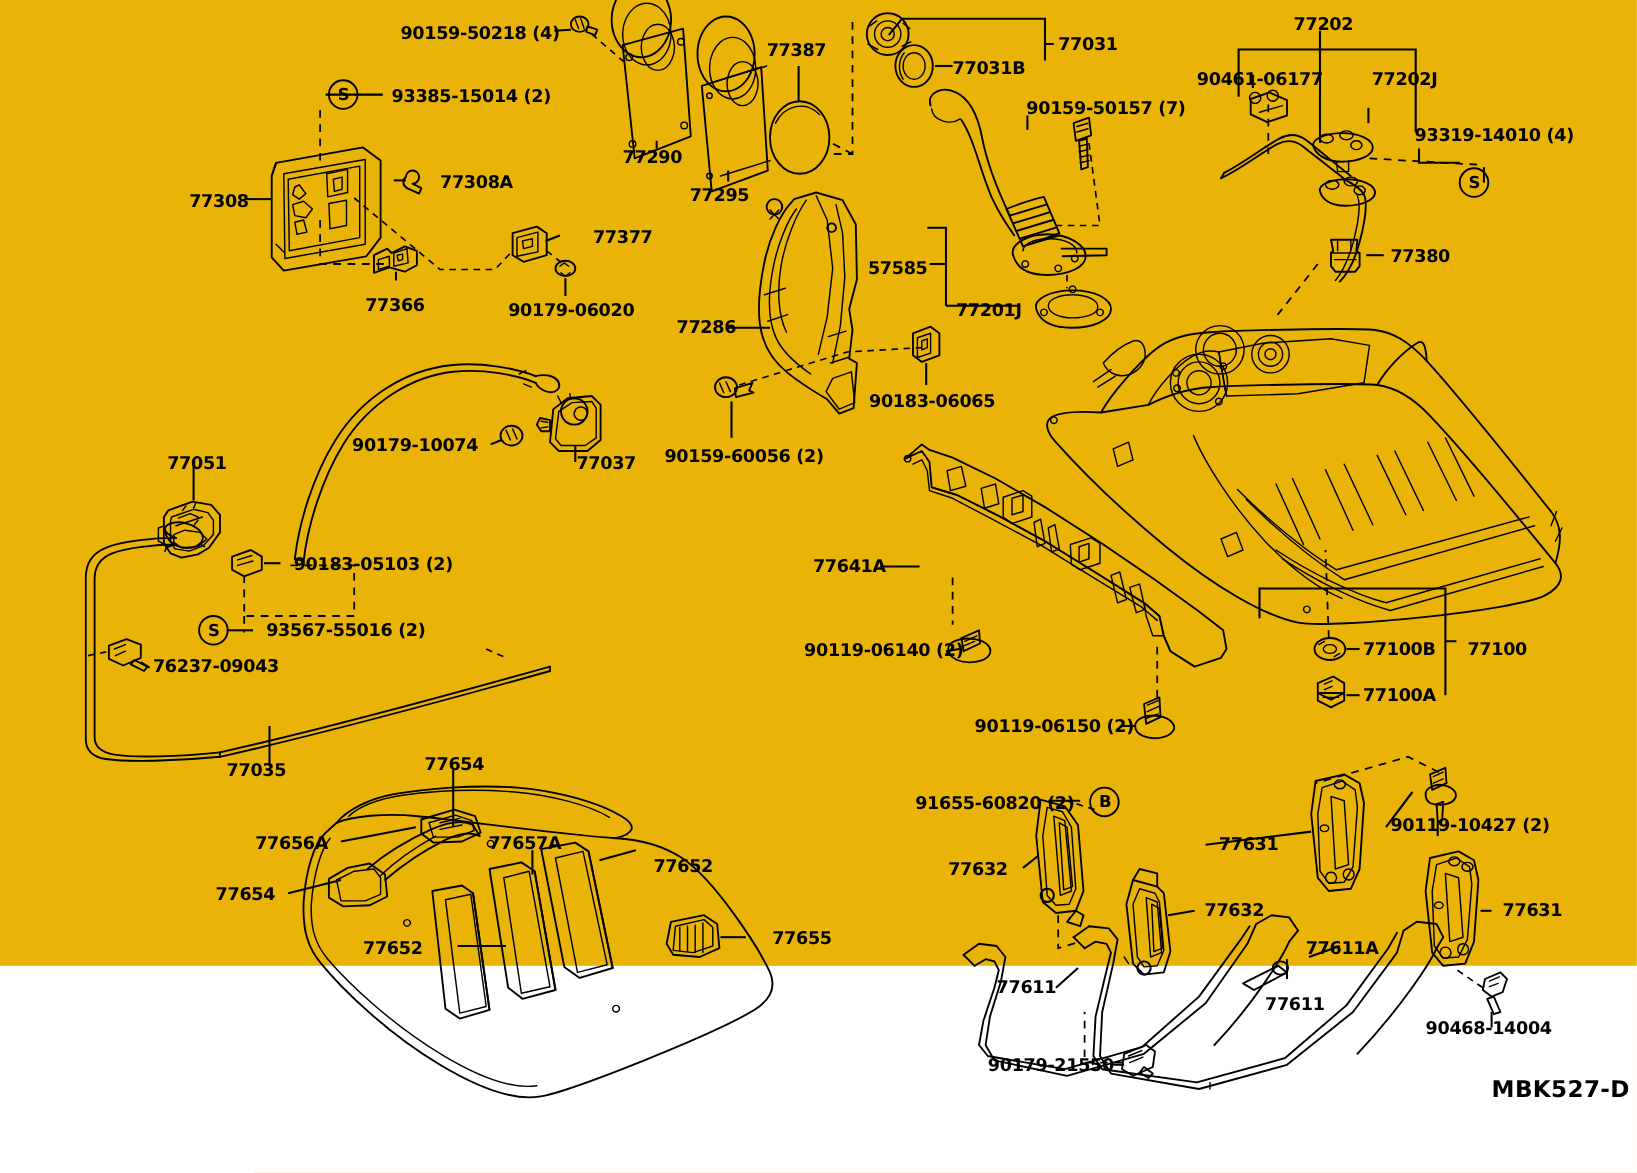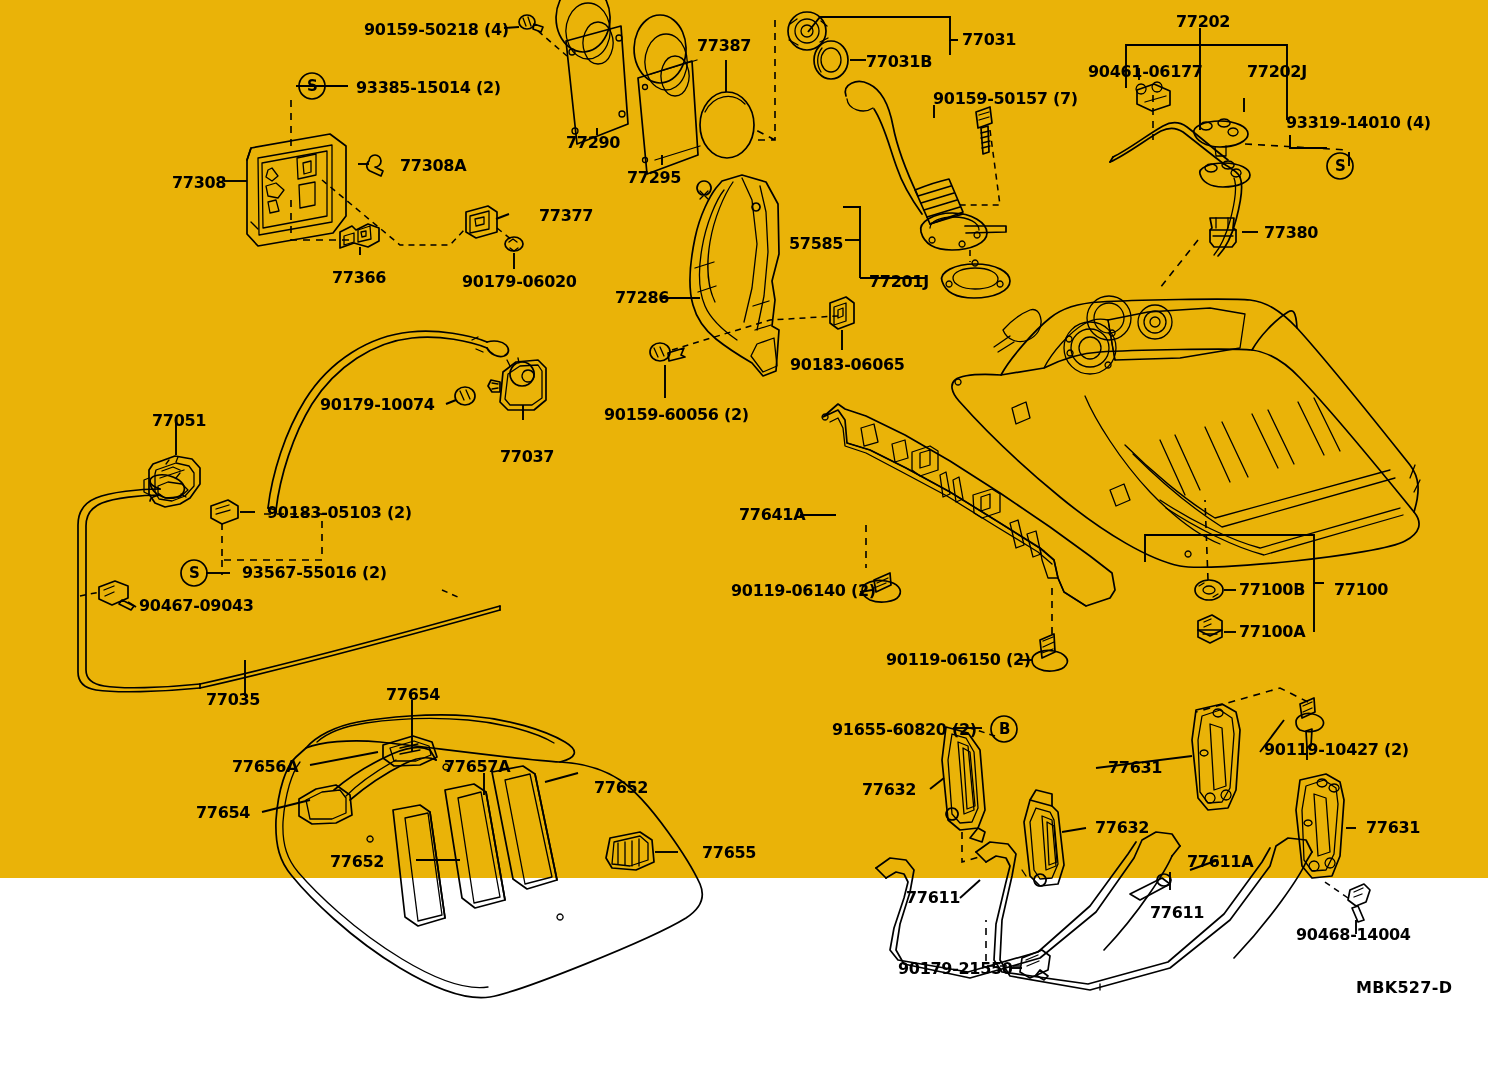--- a/index.html
+++ b/index.html
@@ -3,21 +3,21 @@
 <meta charset="utf-8">
 <style>
   html,body{margin:0;padding:0;background:#fff;}
   body{width:1488px;height:1066px;overflow:hidden;
        font-family:"DejaVu Sans","Liberation Sans",sans-serif;}
   #stage{position:relative;width:1488px;height:878px;background:#eab308;text-decoration:underline;}
   svg#art{position:absolute;inset:0;width:1488px;height:1066px;}
   .lbl{position:absolute;font-weight:bold;color:#000;white-space:nowrap;
        font-size:16.5px;letter-spacing:-0.3px;font-family:"DejaVu Sans","Liberation Sans",sans-serif;}
   .lbl.code{font-size:16px;}
-  .dcode{position:absolute;font-weight:bold;font-size:16px;letter-spacing:0.3px;}
+  .dcode{position:absolute;font-weight:bold;font-size:21px;letter-spacing:0.3px;}
   .cs{stroke:#000;fill:none;stroke-width:1.7;stroke-linecap:round;stroke-linejoin:round;}
   .cs2{stroke:#000;fill:none;stroke-width:1.3;stroke-linecap:round;stroke-linejoin:round;}
   .lead{stroke:#000;fill:none;stroke-width:1.9;}
   .dash{stroke:#000;fill:none;stroke-width:1.6;stroke-dasharray:7 6;}
   .dash2{stroke:#000;fill:none;stroke-width:1.5;stroke-dasharray:6 5;}
   .scircle{font-weight:bold;font-size:15px;}
 </style>
 </head>
 <body>
 
@@ -583,24 +583,24 @@
 <div class="lbl code" style="left:615px;top:288px;">77286</div>
 <div class="lbl code" style="left:790px;top:355px;">90183-06065</div>
 <div class="lbl code" style="left:604px;top:405px;">90159-60056 (2)</div>
 <div class="lbl code" style="left:1176px;top:12px;">77202</div>
 <div class="lbl code" style="left:1088px;top:62px;">90461-06177</div>
 <div class="lbl code" style="left:1247px;top:62px;">77202J</div>
 <div class="lbl code" style="left:1286px;top:113px;">93319-14010 (4)</div>
 <div class="lbl code" style="left:1264px;top:223px;">77380</div>
 <div class="lbl code" style="left:152px;top:411px;">77051</div>
 <div class="lbl code" style="left:320px;top:395px;">90179-10074</div>
-<div class="lbl code" style="left:500px;top:411px;margin-top:36px;">77037</div>
+<div class="lbl code" style="left:524px;top:411px;">77037</div>
 <div class="lbl code" style="left:267px;top:503px;">90183-05103 (2)</div>
 <div class="lbl code" style="left:242px;top:563px;">93567-55016 (2)</div>
-<div class="lbl code" style="left:139px;top:596px;">90467-09043</div>
+<div class="lbl code" style="left:139px;top:596px;">76237-09043</div>
 <div class="lbl code" style="left:206px;top:690px;">77035</div>
 <div class="lbl code" style="left:739px;top:505px;">77641A</div>
 <div class="lbl code" style="left:731px;top:581px;">90119-06140 (2)</div>
 <div class="lbl code" style="left:886px;top:650px;">90119-06150 (2)</div>
 <div class="lbl code" style="left:1239px;top:580px;">77100B</div>
 <div class="lbl code" style="left:1334px;top:580px;">77100</div>
 <div class="lbl code" style="left:1239px;top:622px;">77100A</div>
 <div class="lbl code" style="left:386px;top:685px;">77654</div>
 <div class="lbl code" style="left:232px;top:757px;">77656A</div>
 <div class="lbl code" style="left:444px;top:757px;">77657A</div>

